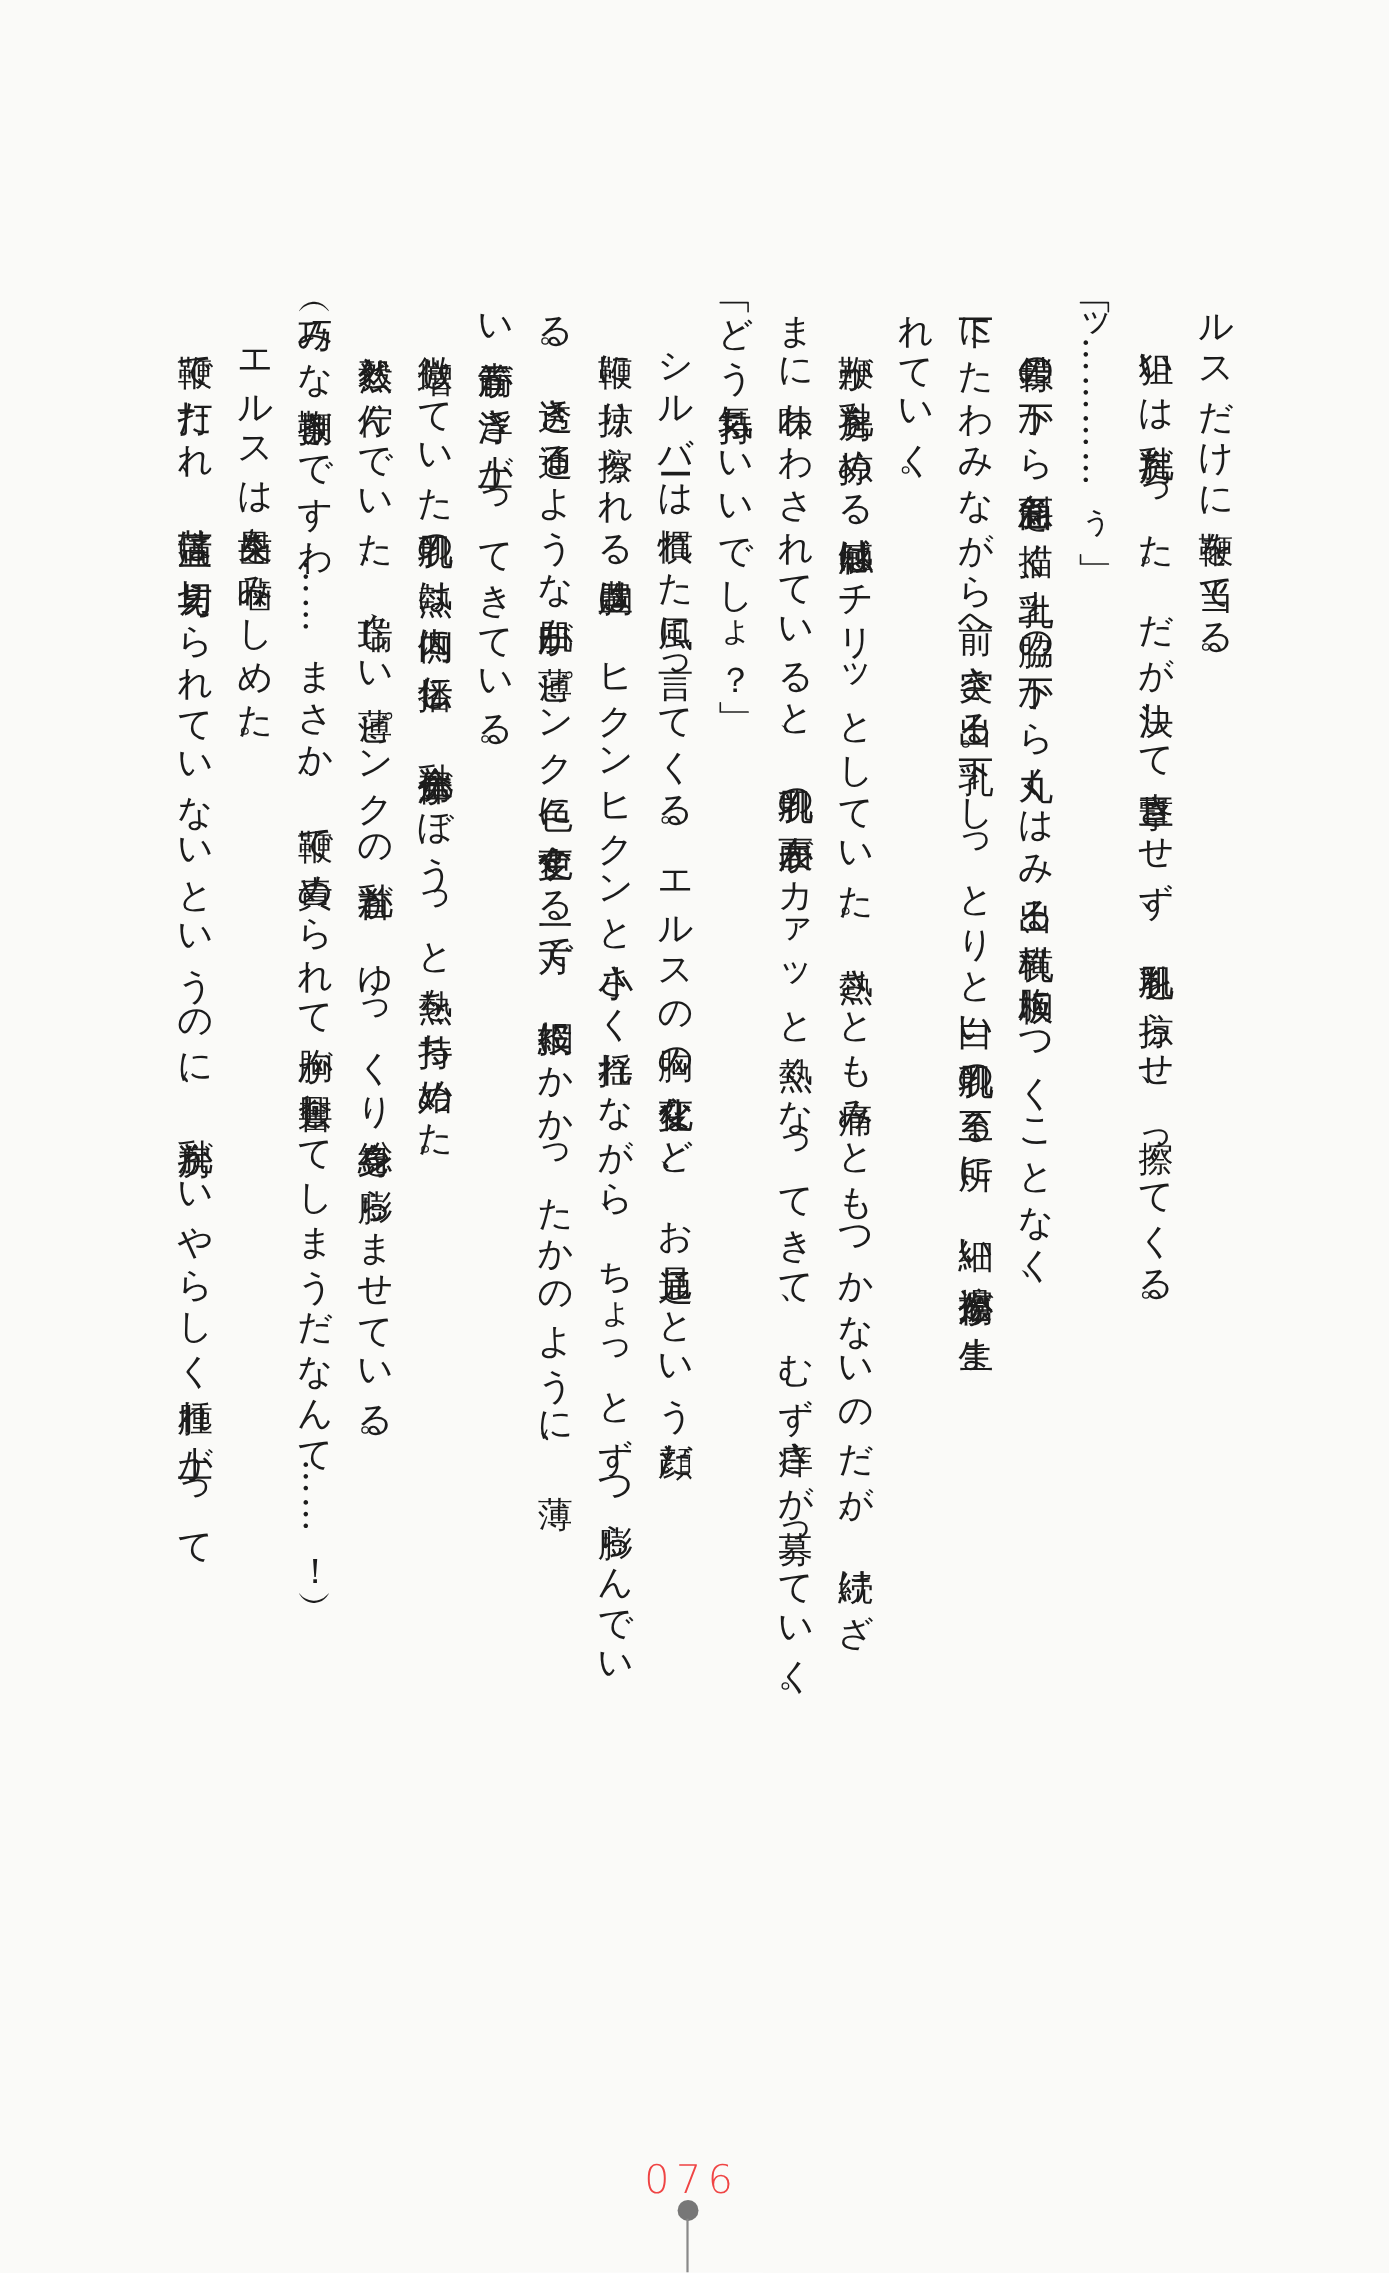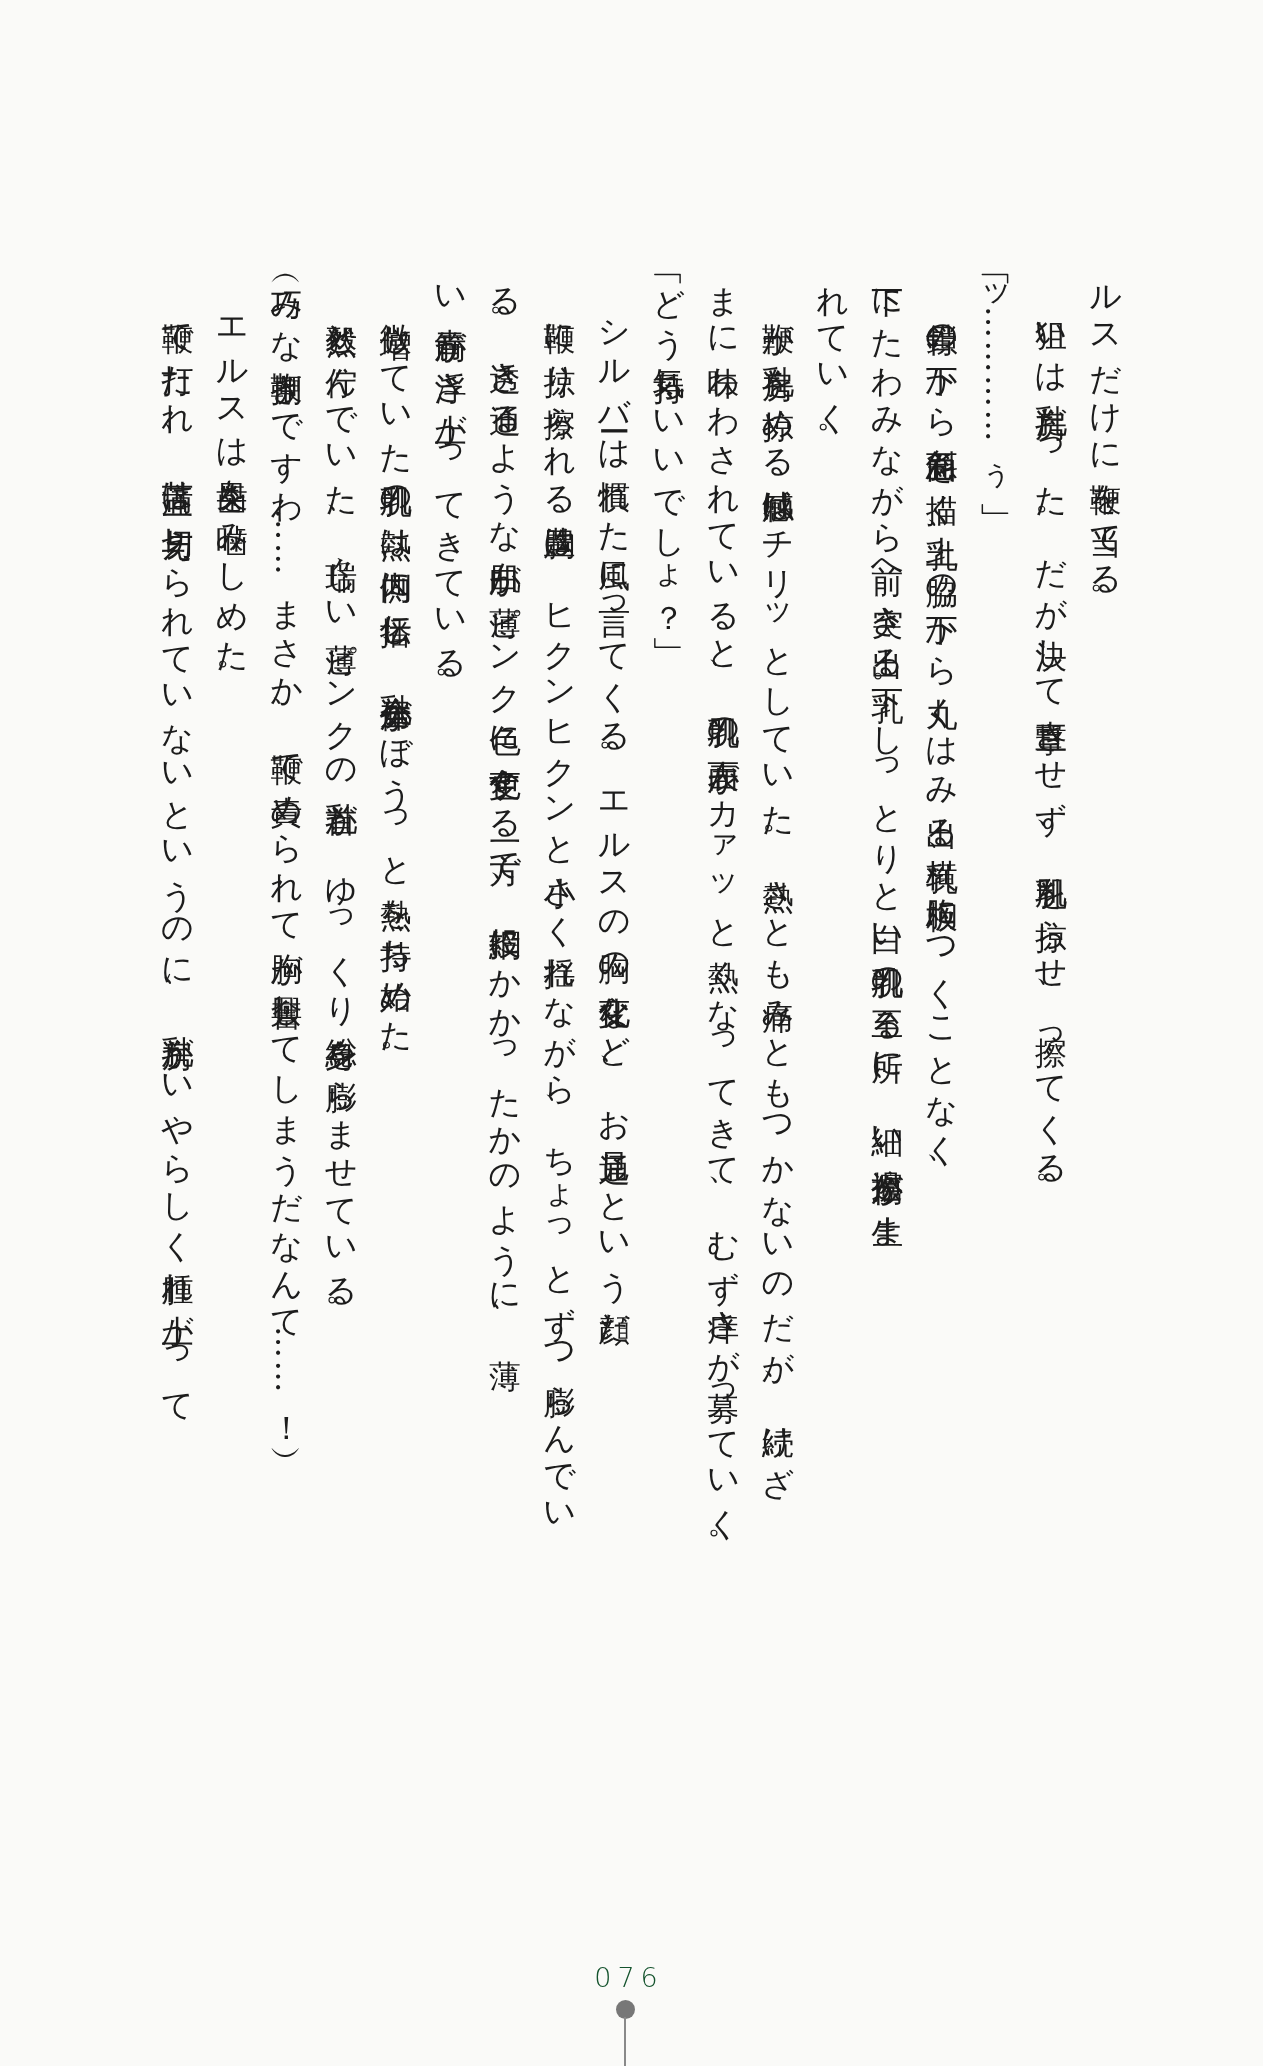--- a/index.html
+++ b/index.html
@@ -35,24 +35,24 @@
     left: 0; top: 0; width: 100%; height: 100%;
     pointer-events: none;
   }
   .page-number {
     position: absolute;
     left: 626px;
     top: 1962px;
     transform: translateX(-50%);
     font-family: "DejaVu Sans", "Liberation Sans", sans-serif;
     font-weight: 300;
-    font-size: 27px;
+    font-size: 36px;
     letter-spacing: 6px;
     text-indent: 6px; 
-    color: #14532d;
+    color: #ef4444;
   }
   .ornament-dot {
     position: absolute;
     left: 616px;
     top: 2000px;
     width: 19px;
     height: 19px;
     border-radius: 50%;
     background: #777777;
   }

